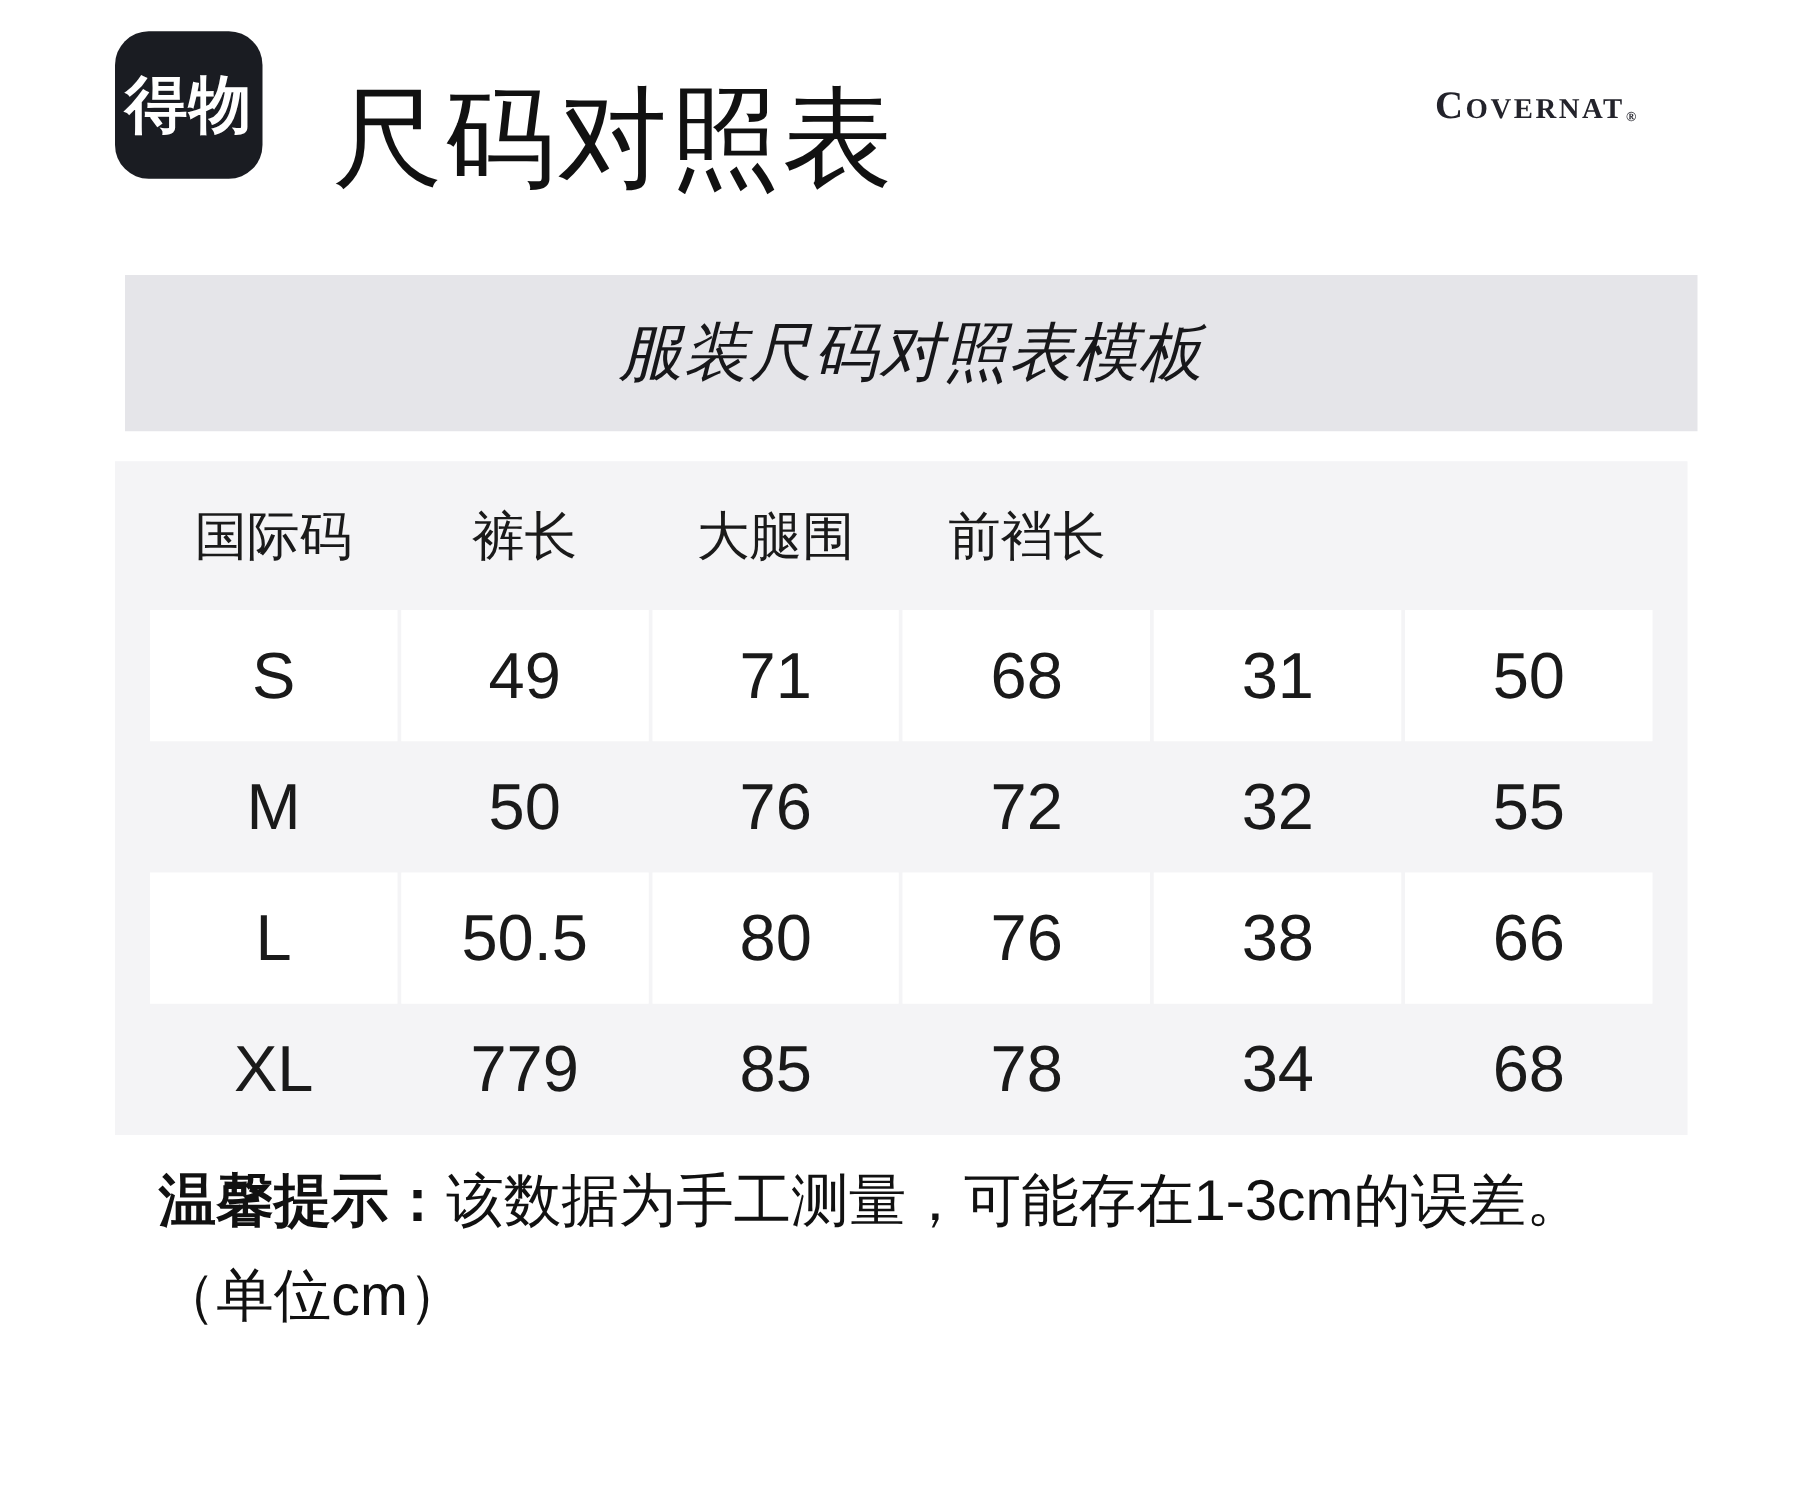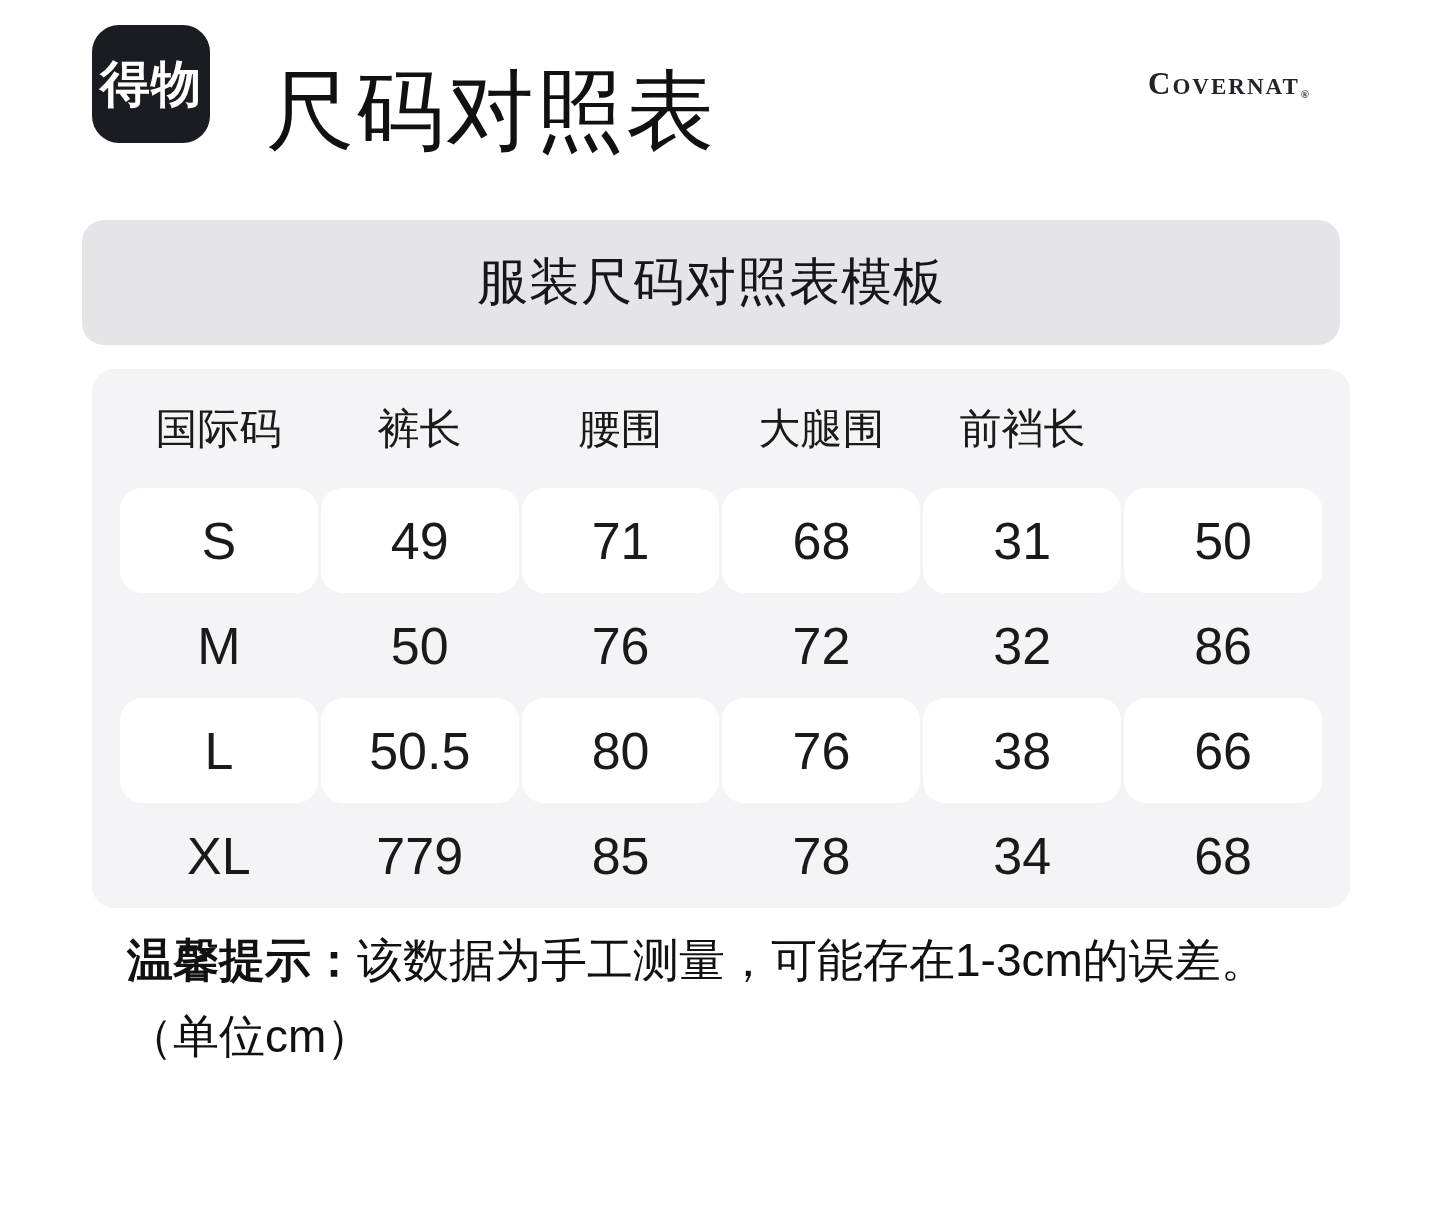--- a/index.html
+++ b/index.html
@@ -1,15 +1,15 @@
 <!DOCTYPE html>
 <html style="--logo-bg: #1a1c22; --banner-bg: #e5e5e9; --table-bg: #f4f4f6;"><head>
 <meta charset="utf-8">
 <style>
-  * { margin: 0; padding: 0; box-sizing: border-box; border-radius: 22px; }
+  * { margin: 0; padding: 0; box-sizing: border-box; }
   html, body { background: #ffffff; }
   body {
     width: 1443px; height: 1206px;
     margin: 0; overflow: hidden;
     font-family: "Liberation Sans", "DejaVu Sans", sans-serif;
     color: #141414;
   }
   .page { position: relative; width: 1443px; height: 1206px; background: #fff; }
 
   
@@ -33,25 +33,25 @@
     font-weight: 700; color: #23232b;
     letter-spacing: 2px; white-space: nowrap;
     display: flex; align-items: baseline;
   }
   .brand .initial { font-size: 31px; }
   .brand .rest { font-size: 23px; }
   .brand .reg { font-size: 11px; margin-left: 1px; align-self: flex-end; padding-bottom: 2px; }
 
   
   .banner {
-    position: absolute; left: 82px; top: 220px;
+    position: absolute; left: 100px; top: 220px;
     width: 1258px; height: 125px;
     background: var(--banner-bg, #e5e5e9);
     display: flex; align-items: center; justify-content: center;
-    font-size: 51px; color: #17171a; letter-spacing: 1px;
+    font-size: 51px; color: #17171a; letter-spacing: 1px; font-style: italic;
   }
 
   
   .size-table {
     position: absolute; left: 92px; top: 369px;
     width: 1258px; height: 539px;
     background: var(--table-bg, #f4f4f6);
     padding: 0 28px;
   }
   .thead {
@@ -96,40 +96,39 @@
   </div>
 
   <div class="banner">
     <span>服装尺码对照表模板</span>
   </div>
 
   <div class="size-table">
     <div class="thead">
         <div class="th">国际码</div>
         <div class="th">裤长</div>
-        <div class="th">腰围</div>
         <div class="th">大腿围</div>
         <div class="th">前裆长</div>
       </div>
     <div>
         <div class="trow white">
           <div class="cell">S</div>
           <div class="cell">49</div>
           <div class="cell">71</div>
           <div class="cell">68</div>
           <div class="cell">31</div>
           <div class="cell">50</div>
         </div>
         <div class="trow">
           <div class="cell">M</div>
           <div class="cell">50</div>
           <div class="cell">76</div>
           <div class="cell">72</div>
           <div class="cell">32</div>
-          <div class="cell">86</div>
+          <div class="cell">55</div>
         </div>
         <div class="trow white">
           <div class="cell">L</div>
           <div class="cell">50.5</div>
           <div class="cell">80</div>
           <div class="cell">76</div>
           <div class="cell">38</div>
           <div class="cell">66</div>
         </div>
         <div class="trow">

